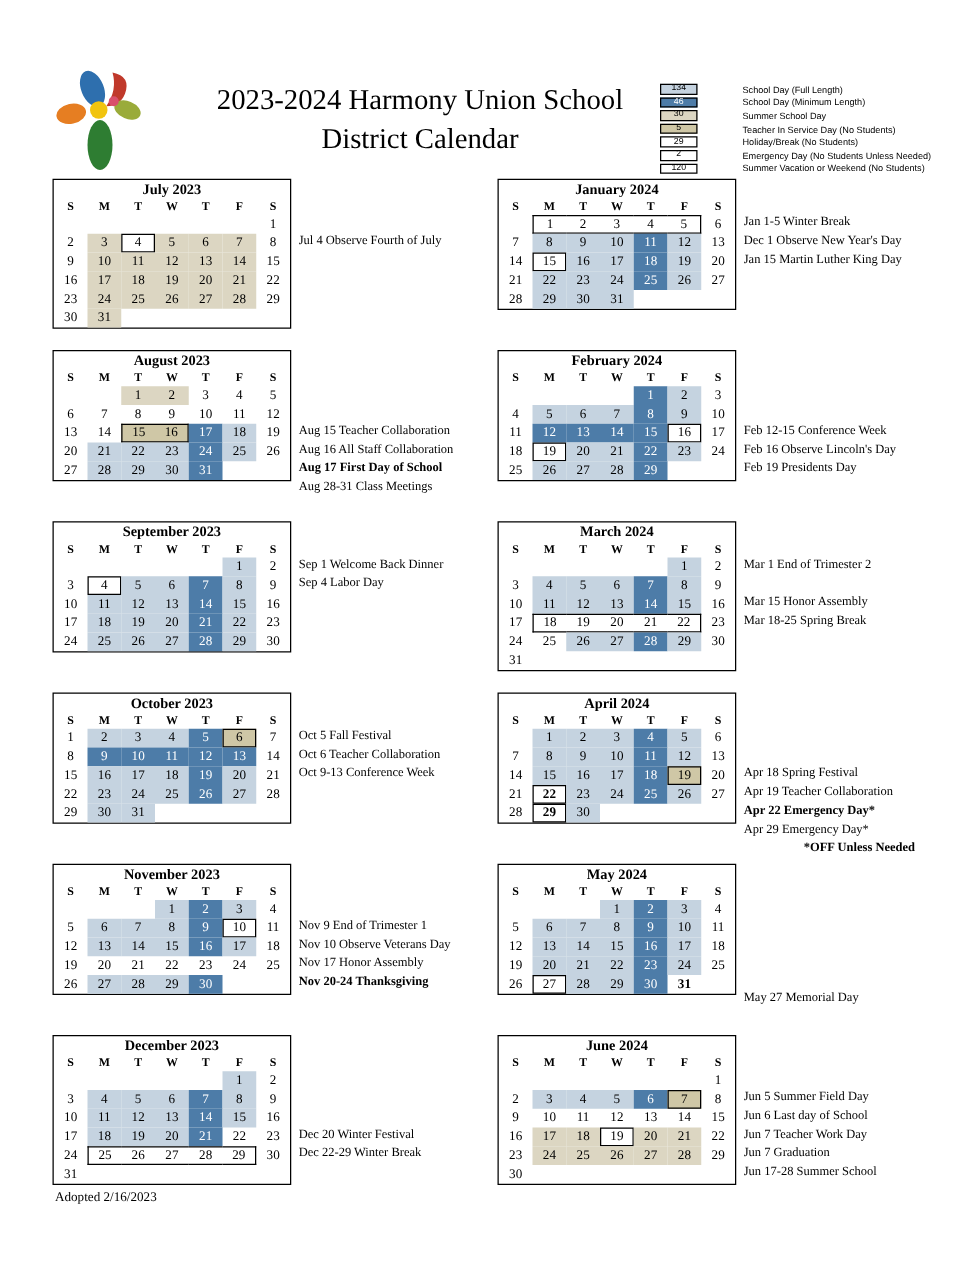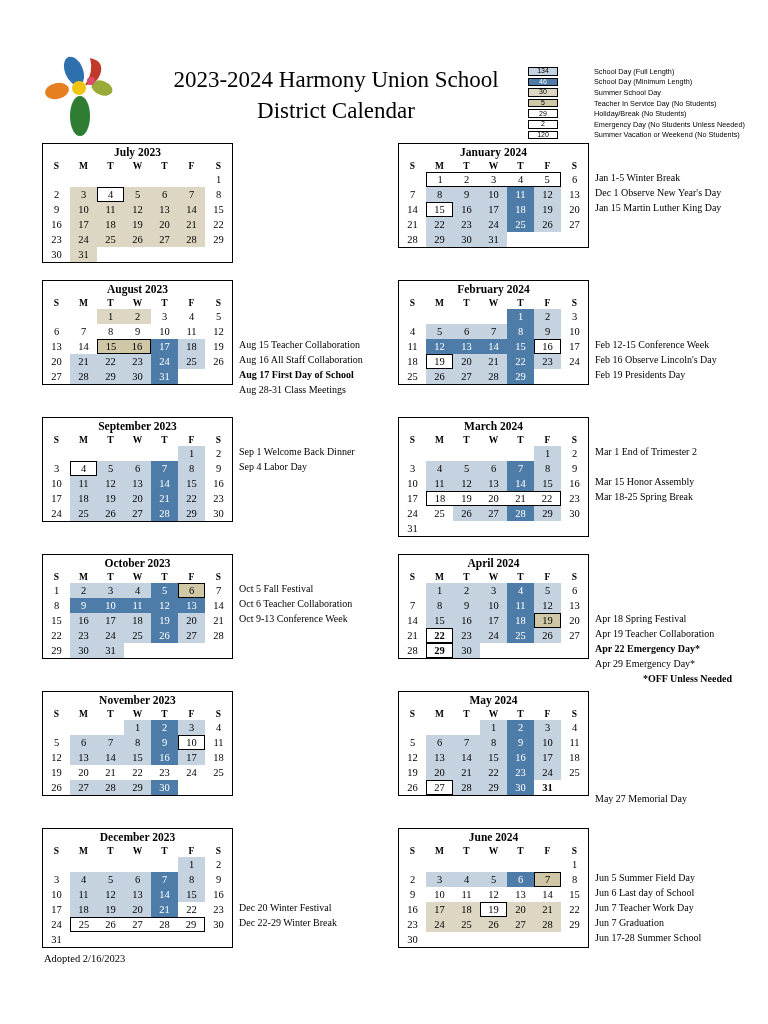--- a/index.html
+++ b/index.html
@@ -143,20 +143,23 @@
             <div class="cell day f-summer">24</div>
             <div class="cell day f-summer">25</div>
             <div class="cell day f-summer">26</div>
             <div class="cell day f-summer">27</div>
             <div class="cell day f-summer">28</div>
             <div class="cell day">29</div>
             <div class="cell day">30</div>
             <div class="cell day f-summer">31</div>
           </div>
         </div>
+        <div class="notes">
+          <div class="note" style="top: 42px;">Jul 4 Observe Fourth of July</div>
+        </div>
       </div>
       <div class="month-block" style="grid-area: 2 / 1;">
         <div class="cal">
           <div class="cal-title">August 2023</div>
           <div class="hdr-grid">
             <div class="cell hdr">S</div>
             <div class="cell hdr">M</div>
             <div class="cell hdr">T</div>
             <div class="cell hdr">W</div>
             <div class="cell hdr">T</div>
@@ -354,20 +357,26 @@
             <div class="cell day">23</div>
             <div class="cell day">24</div>
             <div class="cell day">25</div>
             <div class="cell day">26</div>
             <div class="cell day f-full">27</div>
             <div class="cell day f-full">28</div>
             <div class="cell day f-full">29</div>
             <div class="cell day f-min">30</div>
           </div>
         </div>
+        <div class="notes">
+          <div class="note" style="top: 42px;">Nov 9 End of Trimester 1</div>
+          <div class="note" style="top: 57px;">Nov 10 Observe Veterans Day</div>
+          <div class="note" style="top: 72px;">Nov 17 Honor Assembly</div>
+          <div class="note bold" style="top: 87px;">Nov 20-24 Thanksgiving</div>
+        </div>
       </div>
       <div class="month-block" style="grid-area: 6 / 1;">
         <div class="cal">
           <div class="cal-title">December 2023</div>
           <div class="hdr-grid">
             <div class="cell hdr">S</div>
             <div class="cell hdr">M</div>
             <div class="cell hdr">T</div>
             <div class="cell hdr">W</div>
             <div class="cell hdr">T</div>

